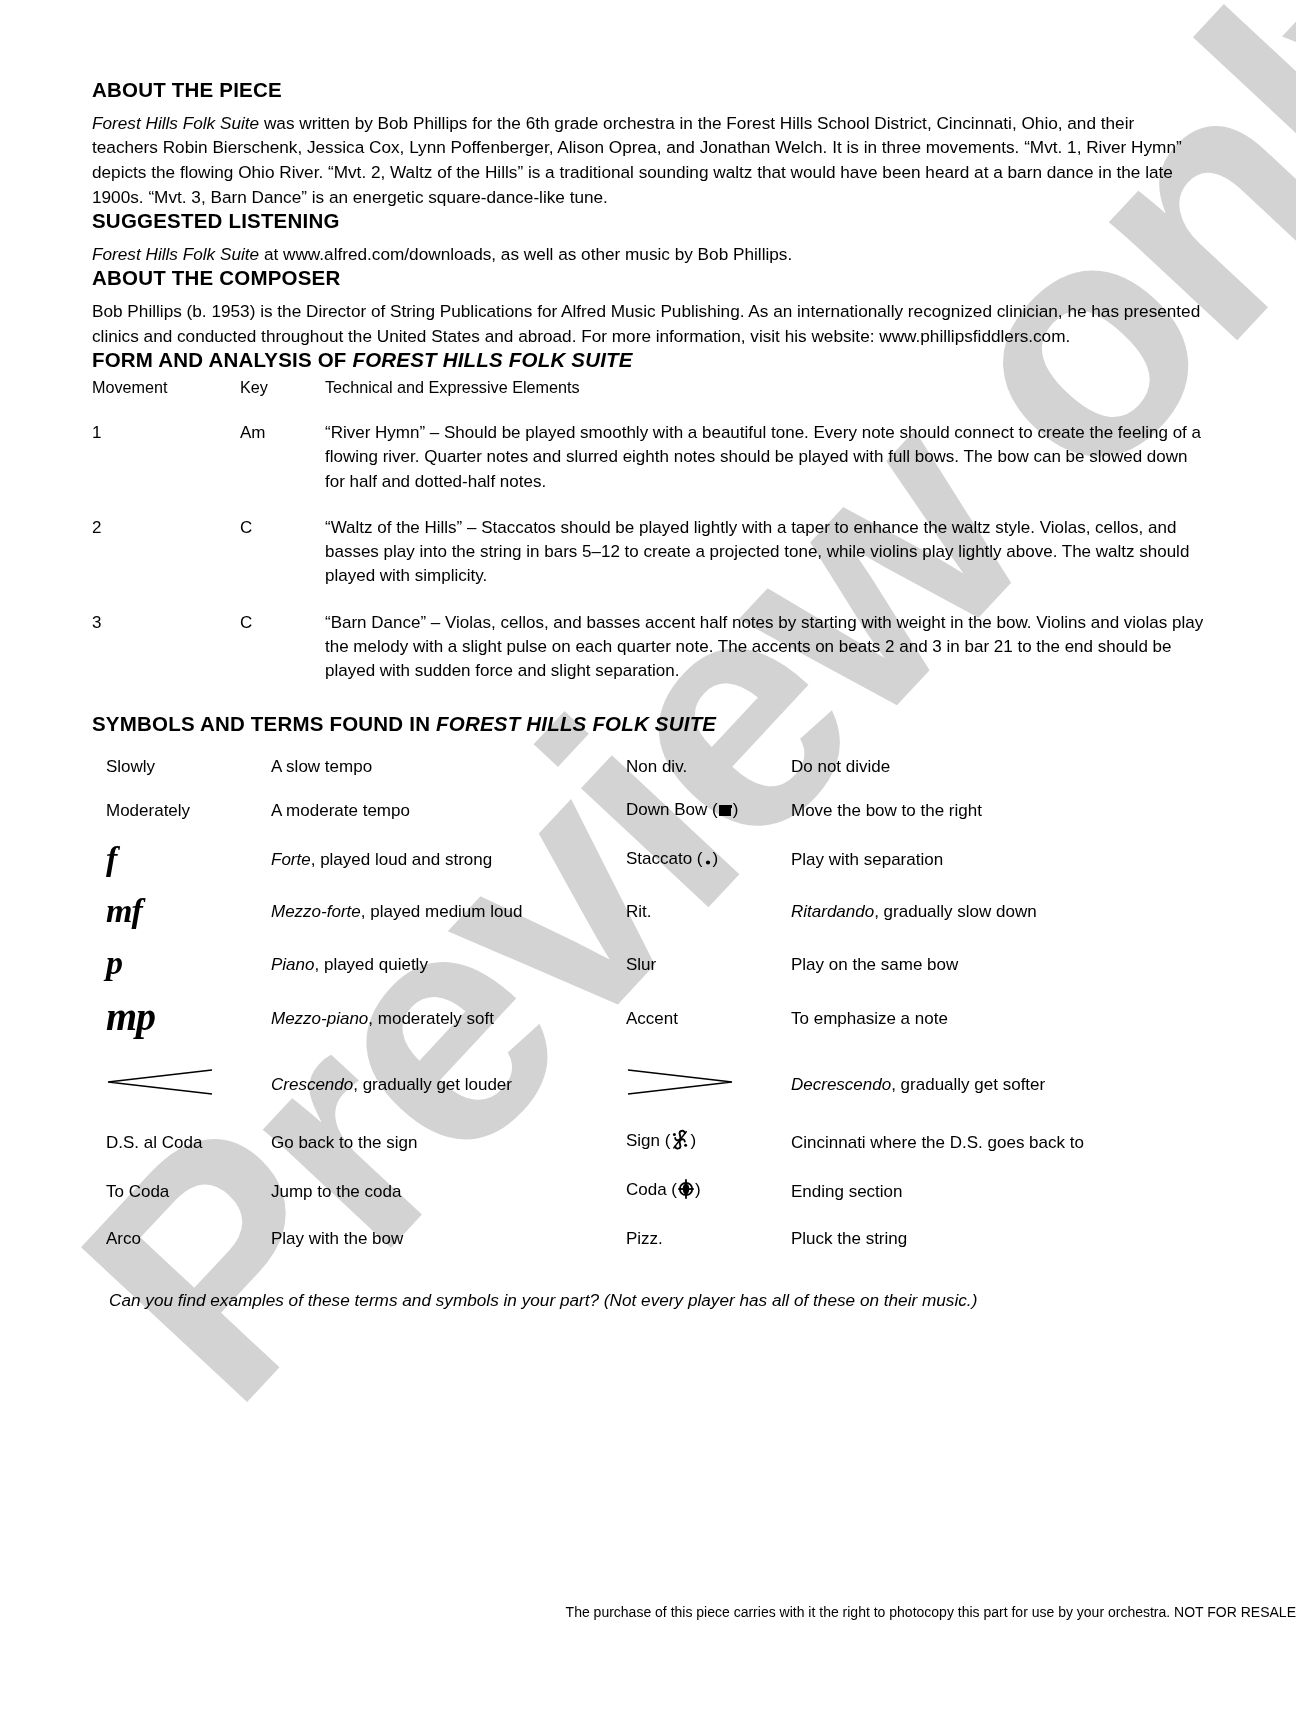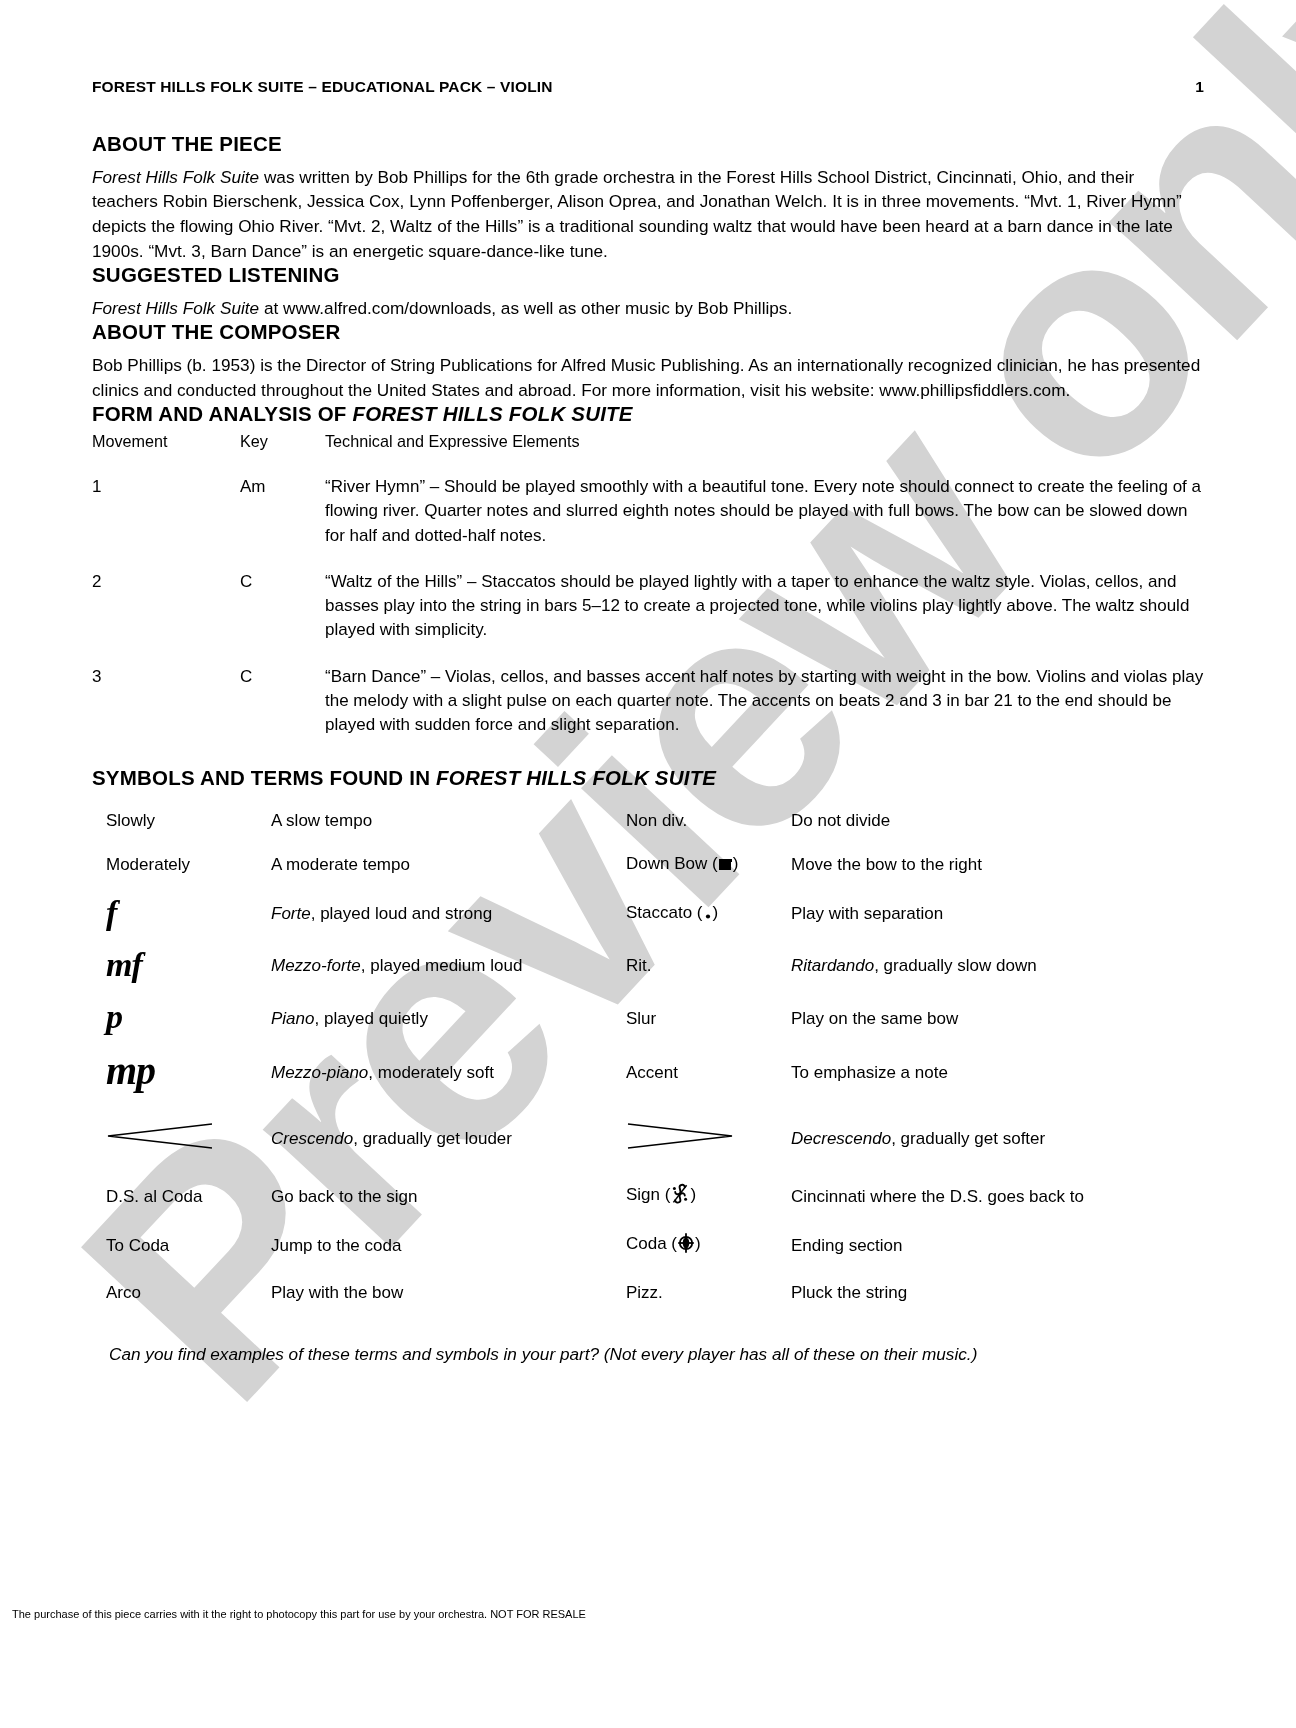--- a/index.html
+++ b/index.html
@@ -122,43 +122,39 @@
   .question {
     font-size:17.2px;
     font-style:italic;
     margin-top:30px;
     padding-left:17px;
   }
 
   
   .footer {
     position:absolute;
-    left:12px; right:0;
+    left:0; right:0;
     bottom:108px;
-    text-align:left;
-    font-size:11px;
+    text-align:right;
+    font-size:14px;
     z-index:3;
   }
 </style>
 </head>
 <body>
 
 <div id="watermark">
   <div class="wm-text">
     <span>Preview</span>
     <span>only</span>
   </div>
 </div>
 
 <div id="page">
 
-  <div class="runhead mix-wrap">
-    <div class="title">FOREST HILLS FOLK SUITE – EDUCATIONAL PACK – VIOLIN</div>
-    <div class="pageno">1</div>
-  </div>
 
   <h2 class="sec mix-wrap">ABOUT THE PIECE</h2>
   <p class="body mix-wrap"><em>Forest Hills Folk Suite</em><span> was written by Bob Phillips for the 6th grade orchestra in the Forest Hills School District, Cincinnati, Ohio, and their teachers Robin Bierschenk, Jessica Cox, Lynn Poffenberger, Alison Oprea, and Jonathan Welch. It is in three movements. “Mvt. 1, River Hymn” depicts the flowing Ohio River. “Mvt. 2, Waltz of the Hills” is a traditional sounding waltz that would have been heard at a barn dance in the late 1900s. “Mvt. 3, Barn Dance” is an energetic square-dance-like tune.</span></p>
 
   <h2 class="sec sec-gap mix-wrap">SUGGESTED LISTENING</h2>
   <p class="body mix-wrap"><em>Forest Hills Folk Suite</em><span> at www.alfred.com/downloads, as well as other music by Bob Phillips.</span></p>
 
   <h2 class="sec sec-gap mix-wrap">ABOUT THE COMPOSER</h2>
   <p class="body mix-wrap">Bob Phillips (b. 1953) is the Director of String Publications for Alfred Music Publishing. As an internationally recognized clinician, he has presented clinics and conducted throughout the United States and abroad. For more information, visit his website: www.phillipsfiddlers.com.</p>
 

